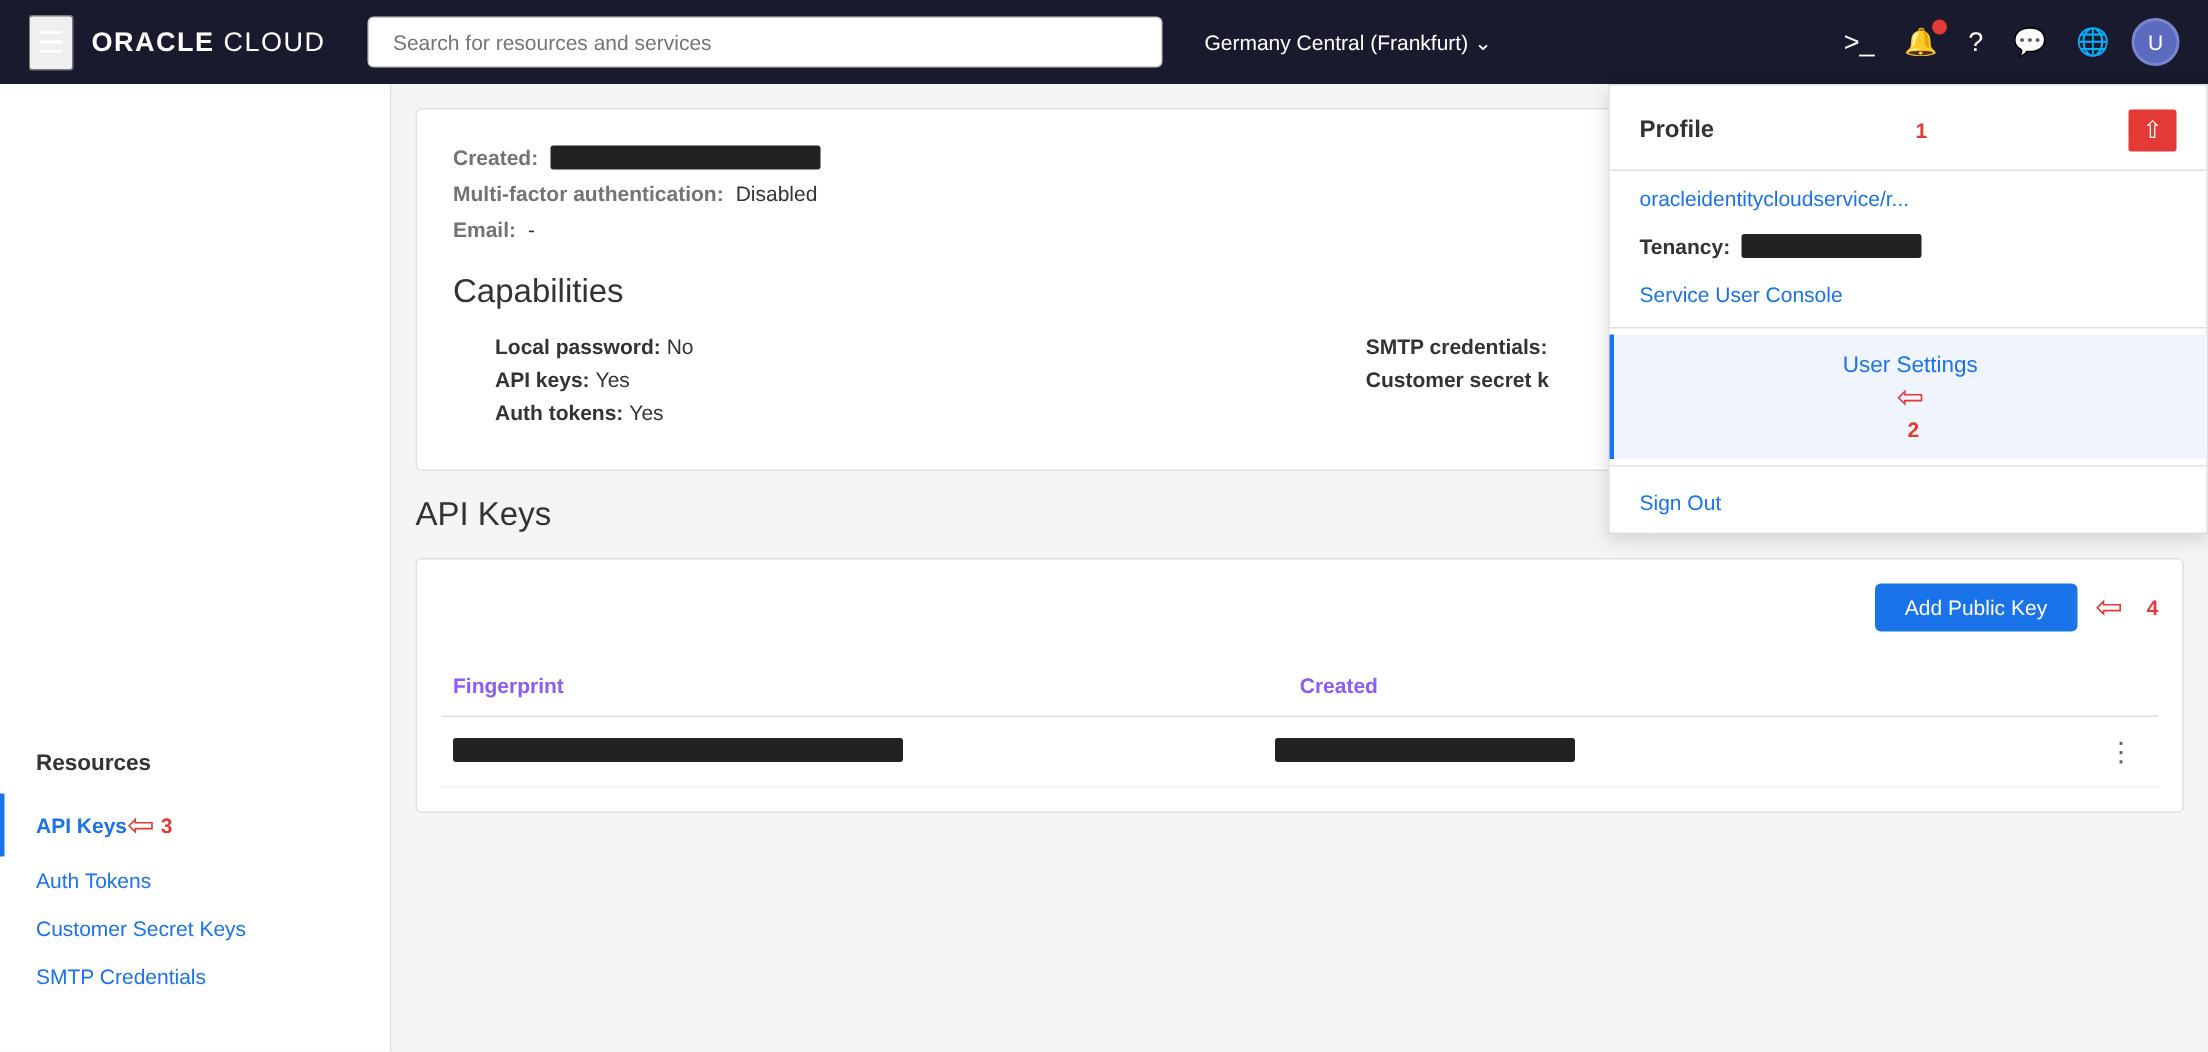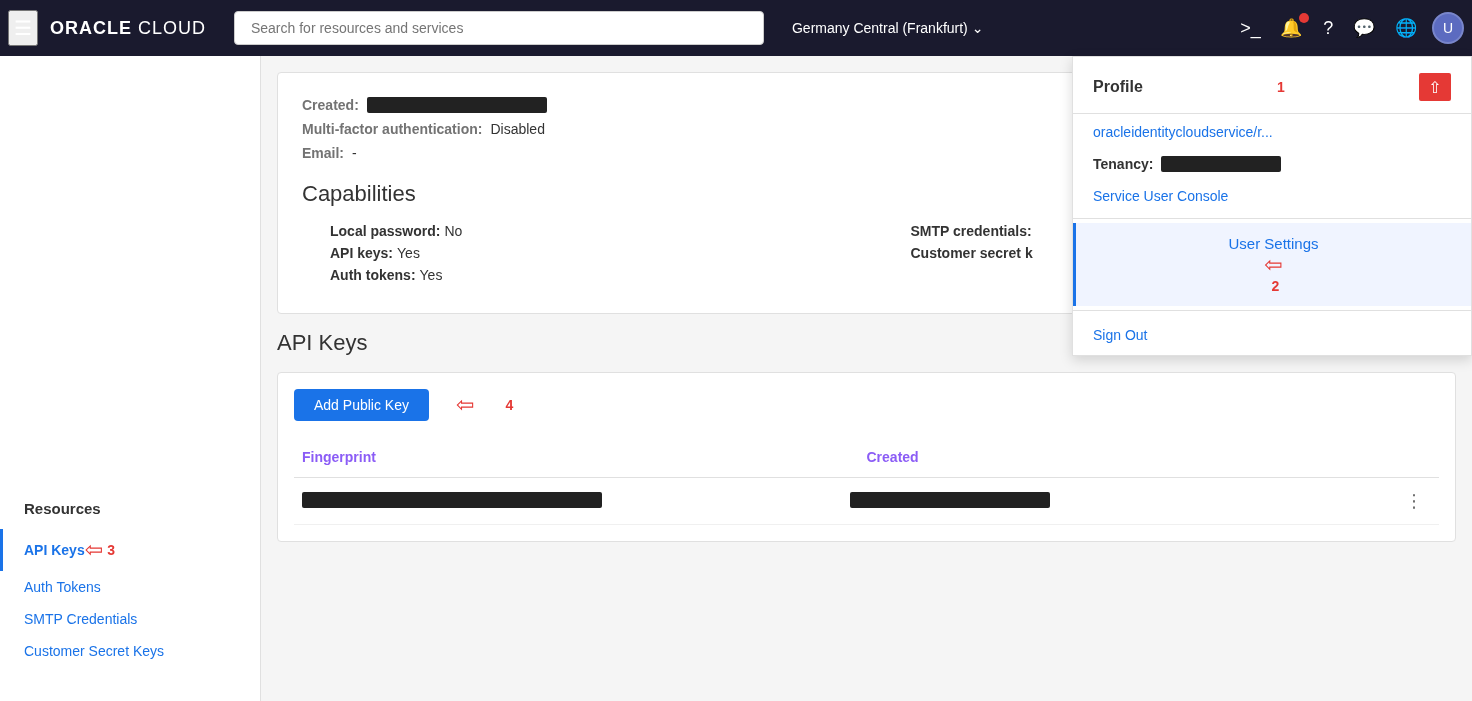--- a/index.html
+++ b/index.html
@@ -4,21 +4,21 @@
   <style>
     * { box-sizing: border-box; margin: 0; padding: 0; }
     body { font-family: 'Oracle Sans', Arial, sans-serif; background: #f5f5f5; font-size: 14px; color: #333; overflow: hidden; }
 
     
     .top-nav {
       background: #1a1a2e;
       height: 56px;
       display: flex;
       align-items: center;
-      padding: 0 8px;
+      padding: 0 19px;
       gap: 12px;
       position: relative;
       z-index: 100;
     }
     .nav-hamburger {
       color: white;
       font-size: 20px;
       cursor: pointer;
       padding: 4px;
     }
@@ -244,22 +244,23 @@
       border: none;
       padding: 8px 20px;
       border-radius: 4px;
       font-size: 14px;
       cursor: pointer;
       font-weight: 500;
     }
     .btn-row {
       display: flex;
       align-items: center;
-      gap: 27px;
+      gap: 12px;
       margin-bottom: 16px;
+      justify-content: flex-end;
     }
     .btn-arrow {
       color: #e53935;
       font-size: 18px;
     }
 
     .table-header {
       display: grid;
       grid-template-columns: 1fr 1fr auto;
       border-bottom: 1px solid #e0e0e0;
@@ -459,24 +460,24 @@
 
     <div class="sidebar-item active">
       <span class="sidebar-item-label">API Keys</span>
       <span class="arrow-left-red">⇦</span>
       <span class="arrow-number">3</span>
     </div>
     <div class="sidebar-item">
       <span class="sidebar-item-label">Auth Tokens</span>
     </div>
     <div class="sidebar-item">
+      <span class="sidebar-item-label">Customer Secret Keys</span>
+    </div>
+    <div class="sidebar-item">
       <span class="sidebar-item-label">SMTP Credentials</span>
-    </div>
-    <div class="sidebar-item">
-      <span class="sidebar-item-label">Customer Secret Keys</span>
     </div>
   </aside>
 
   <main class="main-content">
 
     <div class="content-card">
       <div class="user-info-row">
         <span class="user-info-label">Created:</span>
         <span class="redacted"></span>
       </div>

